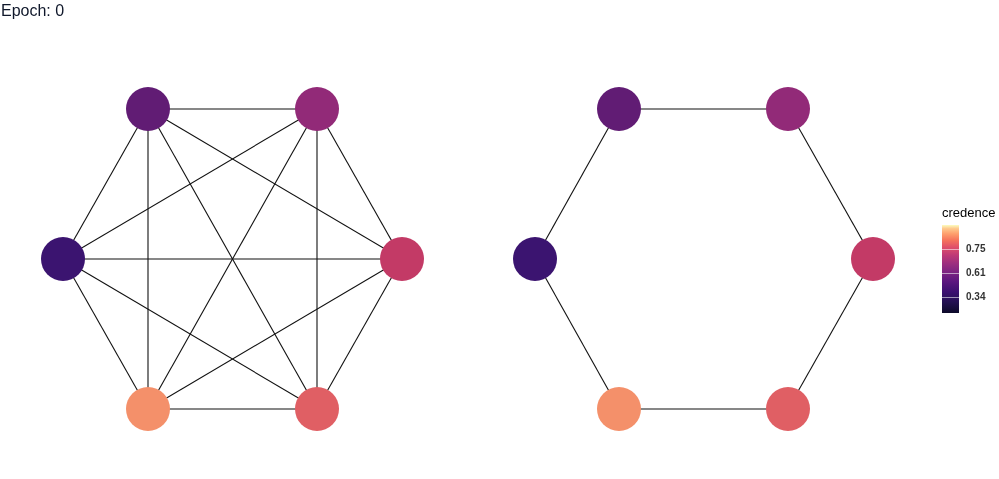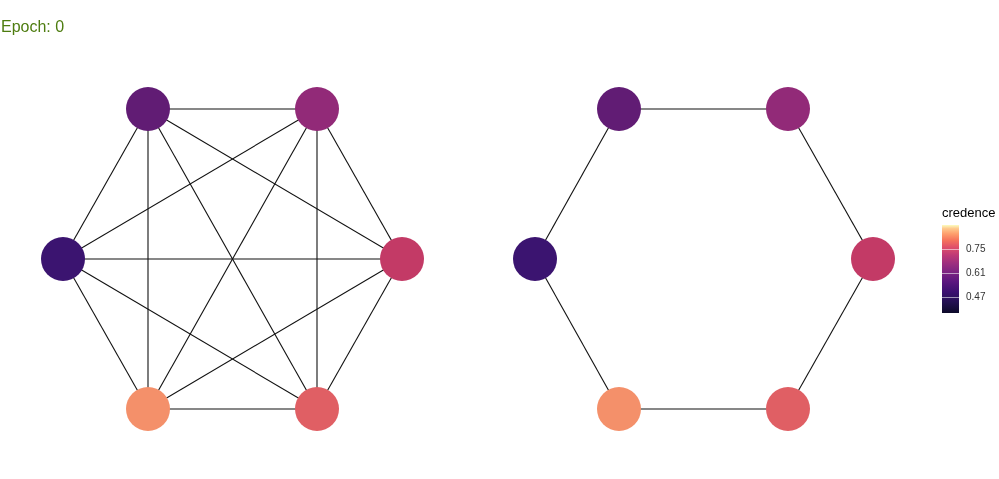--- a/index.html
+++ b/index.html
@@ -1,27 +1,27 @@
 <!DOCTYPE html>
 <html><head>
   <meta charset="utf-8">
   <style>
     html, body { margin: 0; padding: 0; background: #ffffff; }
     body { width: 999px; height: 479px; position: relative; overflow: hidden;
            font-family: "Liberation Sans", sans-serif; }
-    #title { position: absolute; left: 1px; top: 17px; font-size: 16px; color: #4d7c0f; line-height: 20px; }
+    #title { position: absolute; left: 1px; top: 1px; font-size: 16px; color: #0f172a; line-height: 20px; }
     #canvas { position: absolute; left: 0; top: 0; }
     #legend { position: absolute; left: 942px; top: 205px; }
     #legend-title { position: absolute; left: 0; top: 0; font-size: 13px; color: #000; white-space: nowrap; line-height: 16px; }
     #legend-bar { position: absolute; left: 0; top: 20px; width: 17px; height: 88px;
       background: linear-gradient(to top,
         #0d0a29 0%, #231151 12%, #3b0f70 24%, #5c167f 36%, #7b2382 46%,
         #9c2e7f 56%, #c03a76 66%, #e0516a 75%, #f6755c 83%, #fe9f6d 90%, #fec98d 96%, #fcfdbf 100%); }
     .tick-mark { position: absolute; left: 0; width: 17px; height: 1px; background: rgba(255,255,255,0.55); }
-    .tick-label { position: absolute; left: 24px; font-size: 10px; color: #333; line-height: 12px; }
+    .tick-label { position: absolute; left: 24px; font-size: 10px; color: #333; line-height: 12px; font-weight: bold; }
   </style>
 </head>
 <body>
 
 <div id="title">Epoch: 0</div>
 
 <svg id="canvas" width="999" height="479">
   <g id="panel-left">
     <g id="edges-left">
         <line x1="148" y1="109" x2="317" y2="109" stroke="#111" stroke-width="1.1"></line>
@@ -71,14 +71,14 @@
 
 <div id="legend">
   <div id="legend-title">credence</div>
   <div id="legend-bar">
     <div class="tick-mark" style="top:24px"></div>
     <div class="tick-mark" style="top:48px"></div>
     <div class="tick-mark" style="top:72px"></div>
   </div>
   <div class="tick-label" style="top:38px">0.75</div>
   <div class="tick-label" style="top:62px">0.61</div>
-  <div class="tick-label" style="top:86px">0.47</div>
+  <div class="tick-label" style="top:86px">0.34</div>
 </div>
 
 </body></html>

